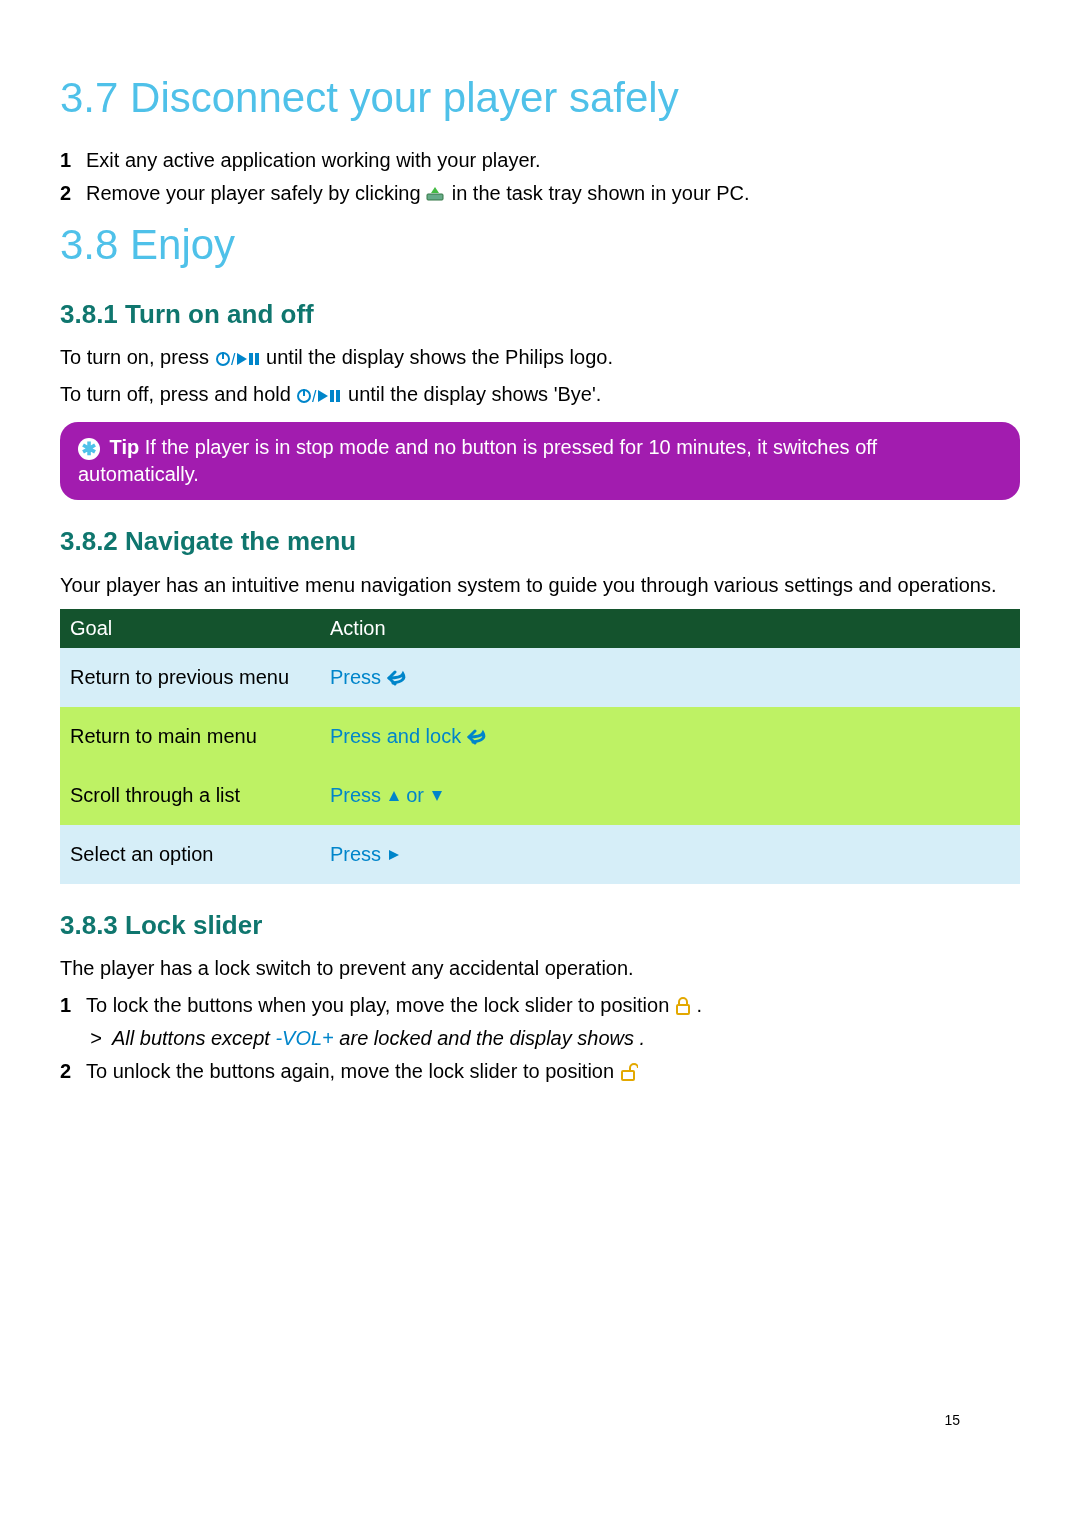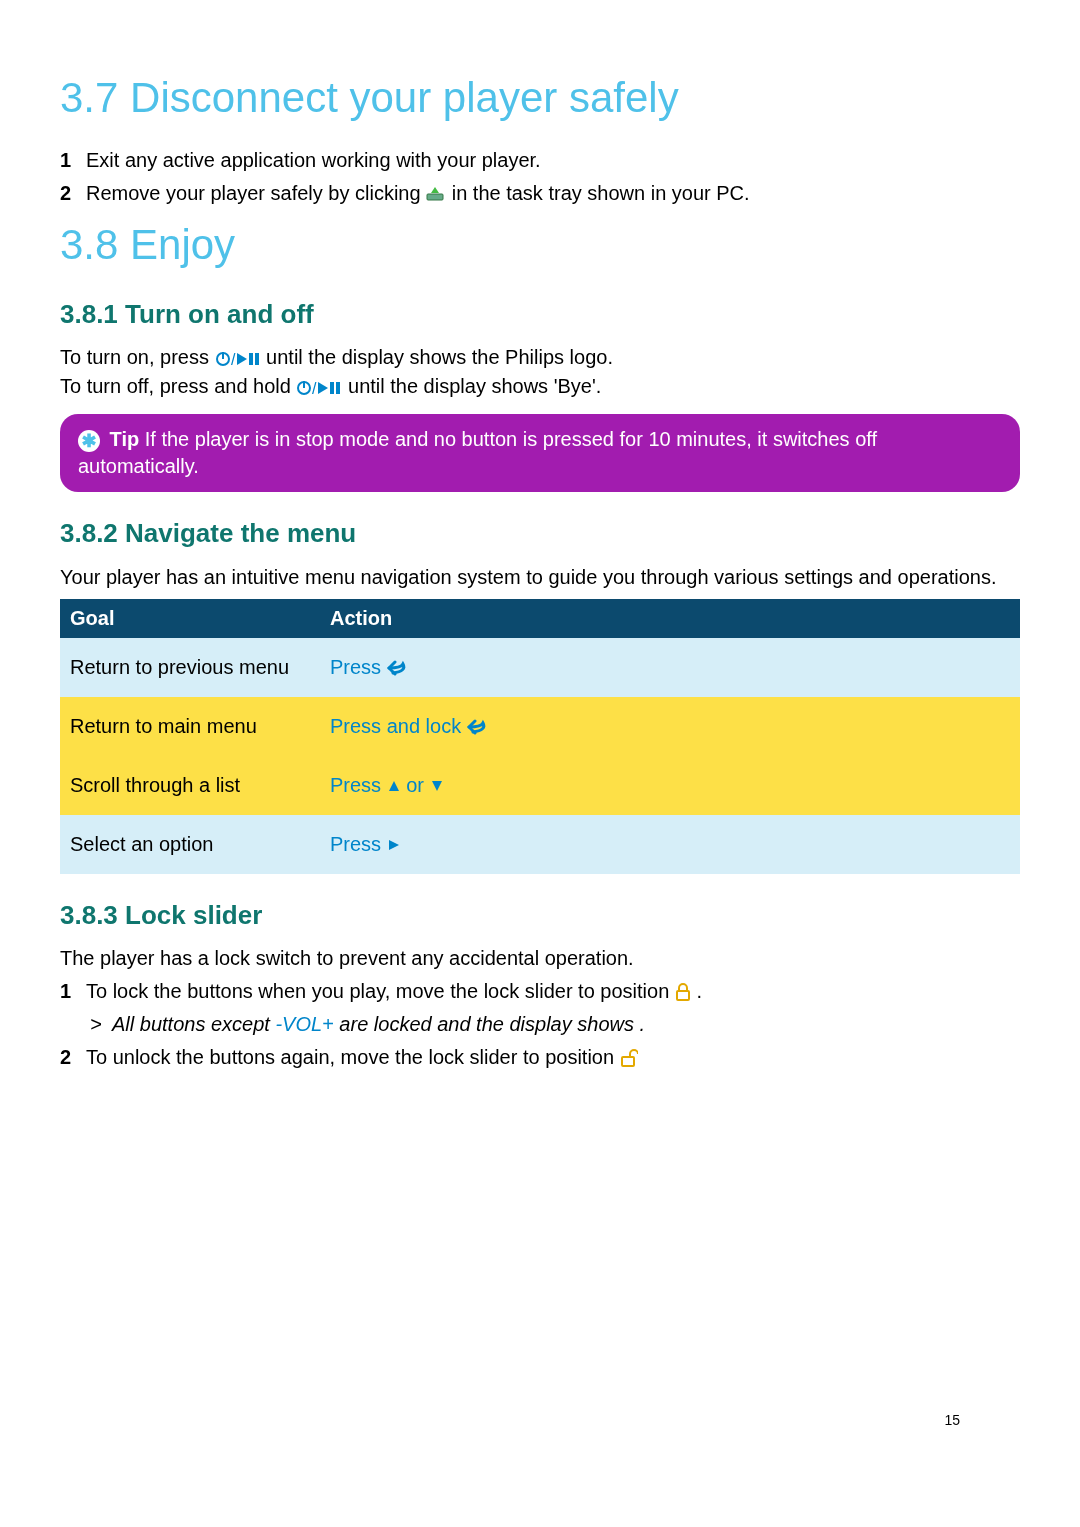--- a/index.html
+++ b/index.html
@@ -58,33 +58,33 @@
     font-size: 18px;
     vertical-align: middle;
     margin-right: 4px;
   }
   table.nav {
     width: 100%;
     border-collapse: collapse;
     margin-top: 8px;
   }
   table.nav th {
-    background: #0c4a6e;
+    background: #14532d;
     color: #fff;
     text-align: left;
     padding: 6px 10px;
-    font-weight: bold;
+    font-weight: normal;
     margin-top: 23px;
   }
   table.nav td {
     padding: 16px 10px;
     vertical-align: middle;
   }
   table.nav tr.odd td { background: #D6EEF8; }
-  table.nav tr.even td { background: #fde047; }
+  table.nav tr.even td { background: #bef264; }
   table.nav td.action { color: #0085CA; }
   .blue { color: #0085CA; }
   .italic { font-style: italic; }
   .result-row {
     display: flex;
     margin: 6px 0 6px 30px;
   }
   .result-caret {
     width: 22px;
     flex-shrink: 0;
@@ -99,21 +99,21 @@
   }
   .page {
     position: relative;
     min-height: 1400px;
   }
   .icon-inline {
     display: inline-block;
     vertical-align: middle;
     line-height: 0;
   }
-  p { margin: 2px 0; }
+  p { margin: 10px 0; }
 </style>
 </head>
 <body>
 <div class="page">
 
 <h1 class="section">3.7 Disconnect your player safely</h1>
 
 <div class="ol-row">
   <div class="ol-num">1</div>
   <div class="ol-body">Exit any active application working with your player.</div>

